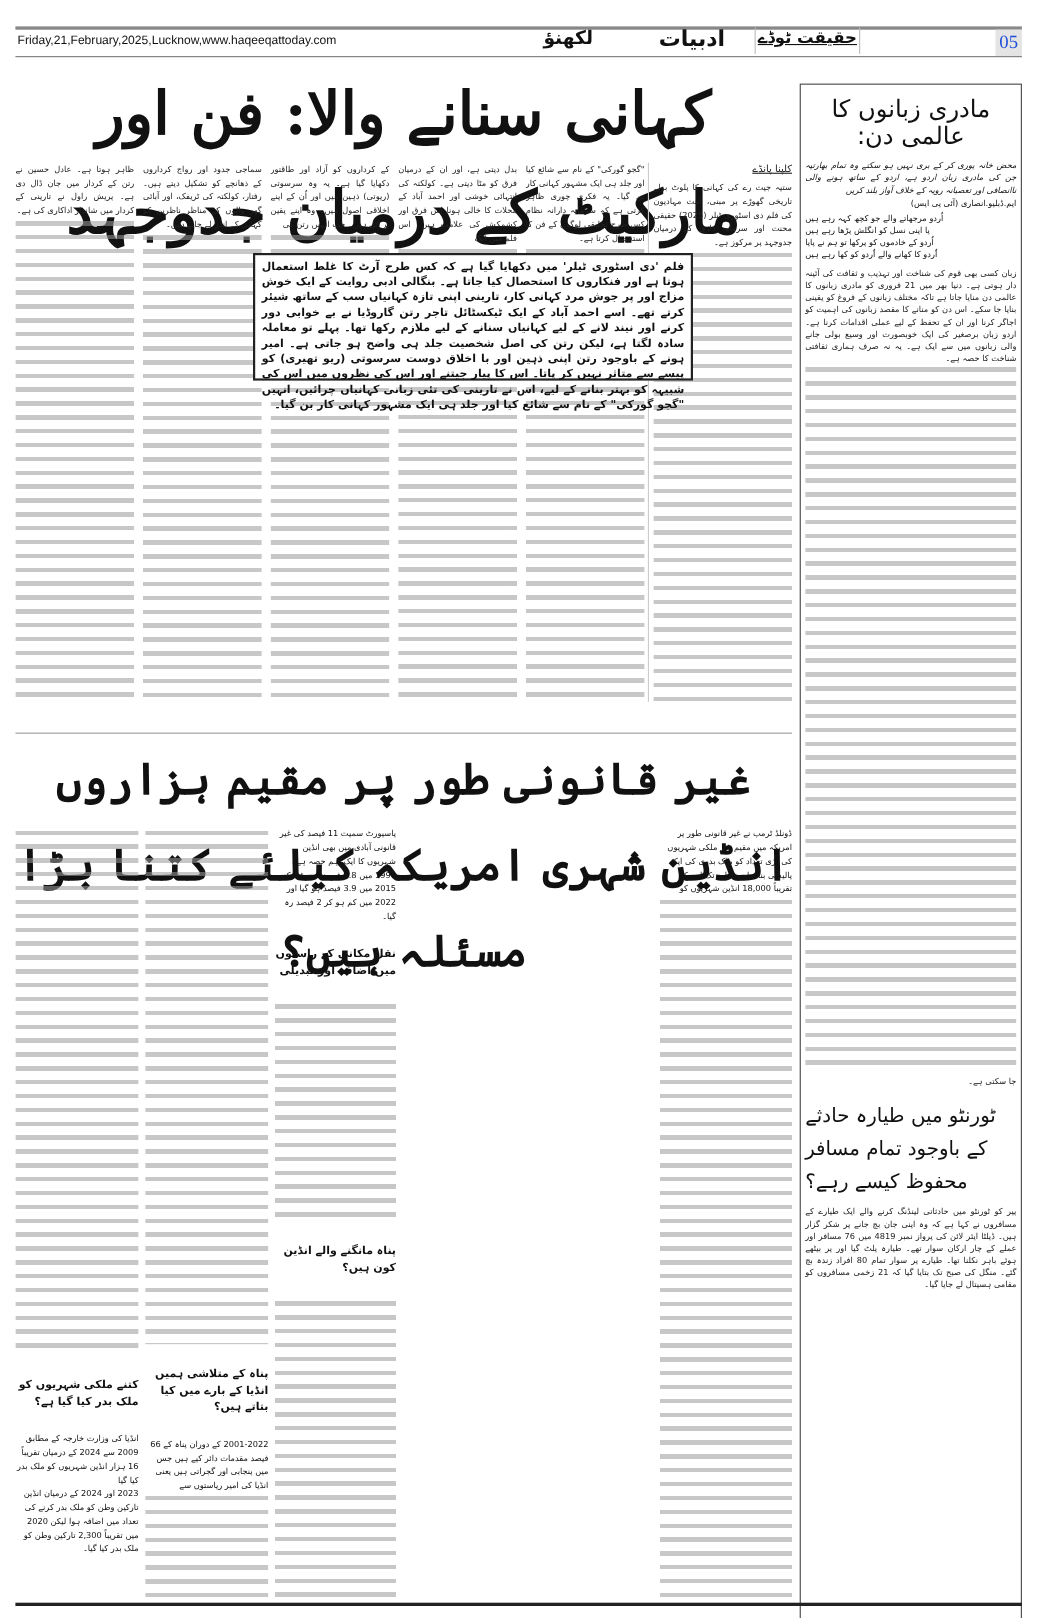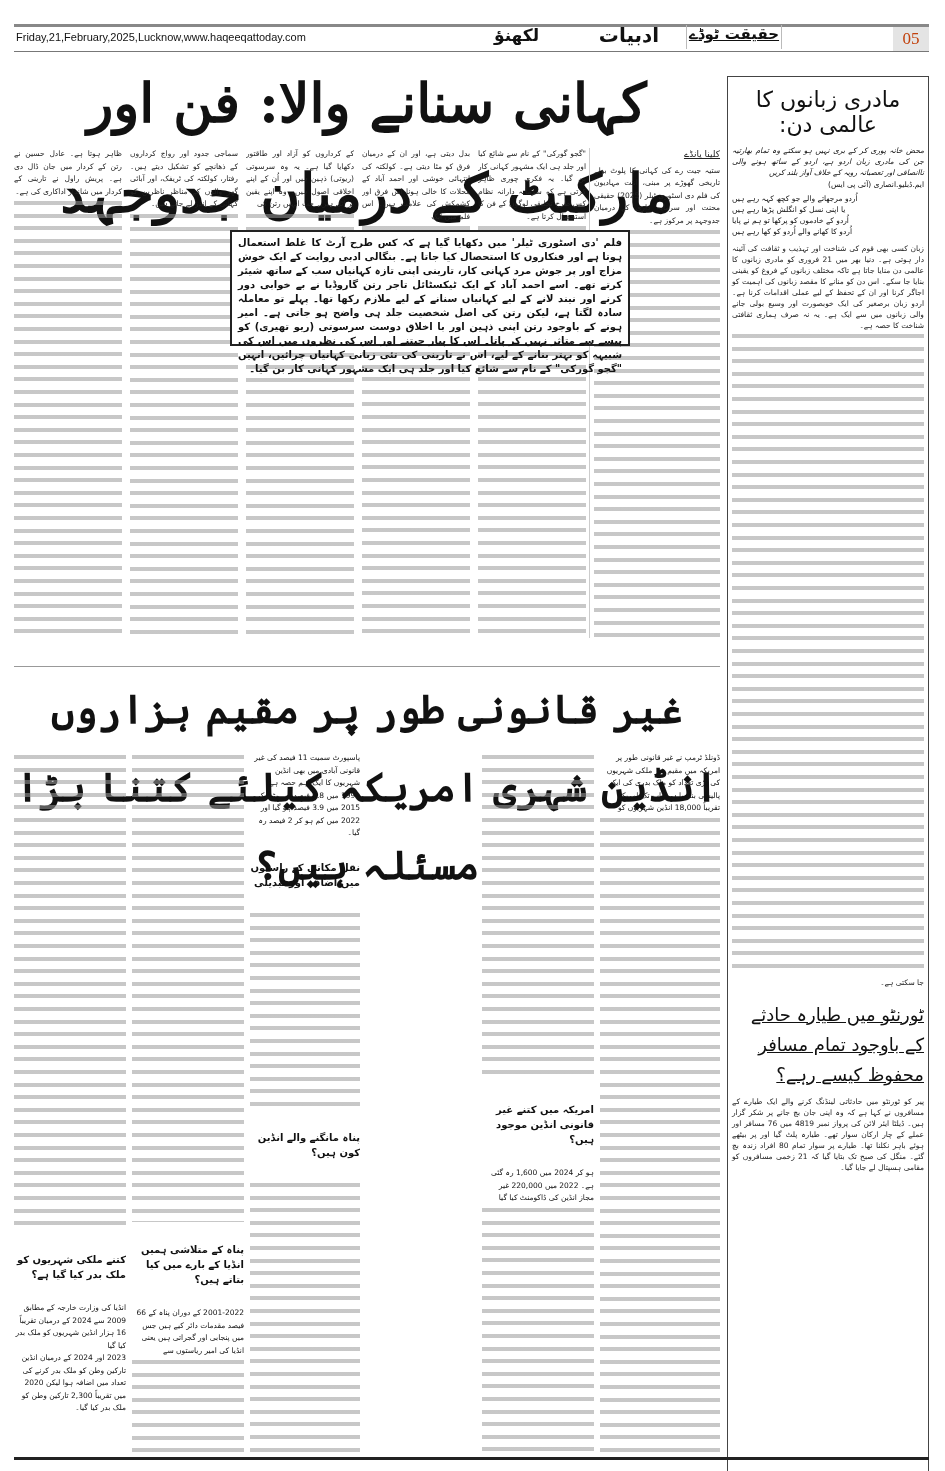--- a/index.html
+++ b/index.html
@@ -4,31 +4,31 @@
 <style>
   * { box-sizing: border-box; margin: 0; padding: 0; }
   html, body { width: 945px; height: 1471px; background: #fff; overflow: hidden; }
   body { font-family: "DejaVu Sans", sans-serif; color: #111; position: relative; }
   .urdu { direction: rtl; font-family: "DejaVu Sans", sans-serif; }
   #masthead { position: absolute; left: 14px; top: 24px; width: 915px; height: 22px; border-top: 3px solid #888; }
   #dateline { position: absolute; left: 2px; top: 4px; font-family: "Liberation Sans", sans-serif; font-size: 11px; color: #111; }
   #city { position: absolute; left: 480px; top: -2px; font-size: 17px; font-weight: bold; direction: rtl; }
   #section { position: absolute; left: 560px; top: -4px; width: 110px; font-size: 20px; font-weight: bold; direction: rtl; text-align: center; }
   #brand { position: absolute; left: 672px; top: -2px; width: 96px; font-size: 15px; font-weight: bold; direction: rtl; text-align: center; border-left: 1px solid #bbb; border-right: 1px solid #bbb; height: 24px; text-decoration: underline; }
-  #page-no { position: absolute; right: 0; top: 0; width: 36px; height: 24px; background: #e4e4e4; font-family: "Liberation Serif", serif; font-size: 17px; text-align: center; line-height: 24px; color: #c2410c; }
+  #page-no { position: absolute; right: 0; top: 0; width: 24px; height: 24px; background: #e4e4e4; font-family: "Liberation Serif", serif; font-size: 17px; text-align: center; line-height: 24px; color: #1d4ed8; }
   #mast-rule { position: absolute; left: 14px; top: 51px; width: 915px; border-top: 1px solid #777; }
 
   
   #side-col { position: absolute; left: 727px; top: 56px; width: 202px; height: 1408px; border: 1px solid #444; padding: 4px; margin-top: 20px; }
   .side-h { font-size: 22px; text-align: center; direction: rtl; font-weight: normal; margin-top: 6px; letter-spacing: 1px; }
   .side-intro { font-size: 7.5px; line-height: 11px; direction: rtl; text-align: justify; margin-top: 8px; font-style: italic; }
   .side-byline { font-size: 7.5px; direction: rtl; margin-top: 2px; }
   .poem { font-size: 7.5px; line-height: 11px; text-align: left; direction: rtl; margin-top: 4px; }
   .side-body { font-size: 7.5px; line-height: 11px; direction: rtl; text-align: justify; margin-top: 6px; color: #222; }
-  .side-h2 { font-size: 18px; text-align: right; direction: rtl; margin-top: 12px; line-height: 30px; text-decoration: underline; }
+  .side-h2 { font-size: 18px; text-align: left; direction: rtl; margin-top: 12px; line-height: 30px; }
 
   
   #h1 { position: absolute; left: 14px; top: 58px; width: 706px; height: 90px; font-size: 54px; text-align: center; direction: rtl; line-height: 90px; letter-spacing: 1px; font-family: "DejaVu Serif", serif; }
   #story1 { position: absolute; left: 14px; top: 148px; width: 706px; height: 490px; }
   .col { position: absolute; top: 0; height: 490px; overflow: hidden; font-size: 7.5px; line-height: 12.5px; direction: rtl; text-align: justify; color: #222; }
   .col p { margin-bottom: 0; }
   .lines { display: block; width: 100%; height: 100%; background: repeating-linear-gradient(180deg, transparent 0 3px, #9a9a9a 3px 7px, transparent 7px 12.6px); opacity: .55; }
   .byline-sub { font-weight: normal; font-size: 9px; text-decoration: underline; margin-bottom: 4px; }
 
   #pullquote { position: absolute; left: 230px; top: 230px; width: 400px; height: 116px; border: 2px solid #222; padding: 4px 6px; background: #fff; font-size: 10px; font-weight: bold; line-height: 14px; direction: rtl; text-align: justify; }
@@ -87,26 +87,20 @@
 <div id="pullquote">فلم 'دی اسٹوری ٹیلر' میں دکھایا گیا ہے کہ کس طرح آرٹ کا غلط استعمال ہوتا ہے اور فنکاروں کا استحصال کیا جاتا ہے۔ بنگالی ادبی روایت کے ایک خوش مزاج اور پر جوش مرد کہانی کار، تارینی اپنی تازہ کہانیاں سب کے ساتھ شیئر کرتے تھے۔ اسے احمد آباد کے ایک ٹیکسٹائل تاجر رتن گاروڈیا نے بے خوابی دور کرنے اور نیند لانے کے لیے کہانیاں سنانے کے لیے ملازم رکھا تھا۔ پہلے تو معاملہ سادہ لگتا ہے، لیکن رتن کی اصل شخصیت جلد ہی واضح ہو جاتی ہے۔ امیر ہونے کے باوجود رتن اپنی ذہین اور با اخلاق دوست سرسوتی (ریو تھیری) کو پیسے سے متاثر نہیں کر پاتا۔ اس کا پیار جیتنے اور اس کی نظروں میں اس کی شبیہہ کو بہتر بنانے کے لیے، اس نے تارینی کی تئی زبانی کہانیاں چرائیں، انہیں "گجو گورکی" کے نام سے شائع کیا اور جلد ہی ایک مشہور کہانی کار بن گیا۔</div>
 
 <div id="rule2"></div>
 <h2 id="h2">غیر قانونی طور پر مقیم ہزاروں انڈین شہری امریکہ کیلئے کتنا بڑا مسئلہ ہیں؟</h2>
 
 <div id="story2">
   <div class="col2 urdu" style="left:586px;width:120px;">
     <p>ڈونلڈ ٹرمپ نے غیر قانونی طور پر امریکہ میں مقیم غیر ملکی شہریوں کی بڑی تعداد کو ملک بدری کی ایک پالیسی بنا دیا ہے۔ اب تک امریکہ تقریباً 18,000 انڈین شہریوں کو</p>
     <span class="lines"></span>
   </div>
-  <div class="col2 urdu" style="left:468px;width:112px;">
-    <span class="lines" style="height:330px"></span>
-    <div class="subhead">امریکہ میں کتنے غیر قانونی انڈین موجود ہیں؟</div>
-    <p>ہو کر 2024 میں 1,600 رہ گئی ہے۔ 2022 میں 220,000 غیر مجاز انڈین کی ڈاکومنٹ کیا گیا</p>
-    <span class="lines"></span>
-  </div>
   <div class="col2 urdu" style="left:236px;width:110px;">
     <p>پاسپورٹ سمیت 11 فیصد کی غیر قانونی آبادی میں بھی انڈین شہریوں کا ایک اہم حصہ ہے۔ 1990 میں 0.8 فیصد سے بڑھ کر 2015 میں 3.9 فیصد ہو گیا اور 2022 میں کم ہو کر 2 فیصد رہ گیا۔</p>
     <div class="subhead">نقل مکانی کے راستوں میں اضافہ اور تبدیلی</div>
     <span class="lines" style="height:200px"></span>
     <div class="subhead">پناہ مانگنے والے انڈین کون ہیں؟</div>
     <span class="lines"></span>
   </div>
   <div class="col2 urdu" style="left:118px;width:112px;">
     <span class="lines" style="height:470px"></span>
     <div class="subhead">پناہ کے متلاشی ہمیں انڈیا کے بارے میں کیا بتاتے ہیں؟</div>

